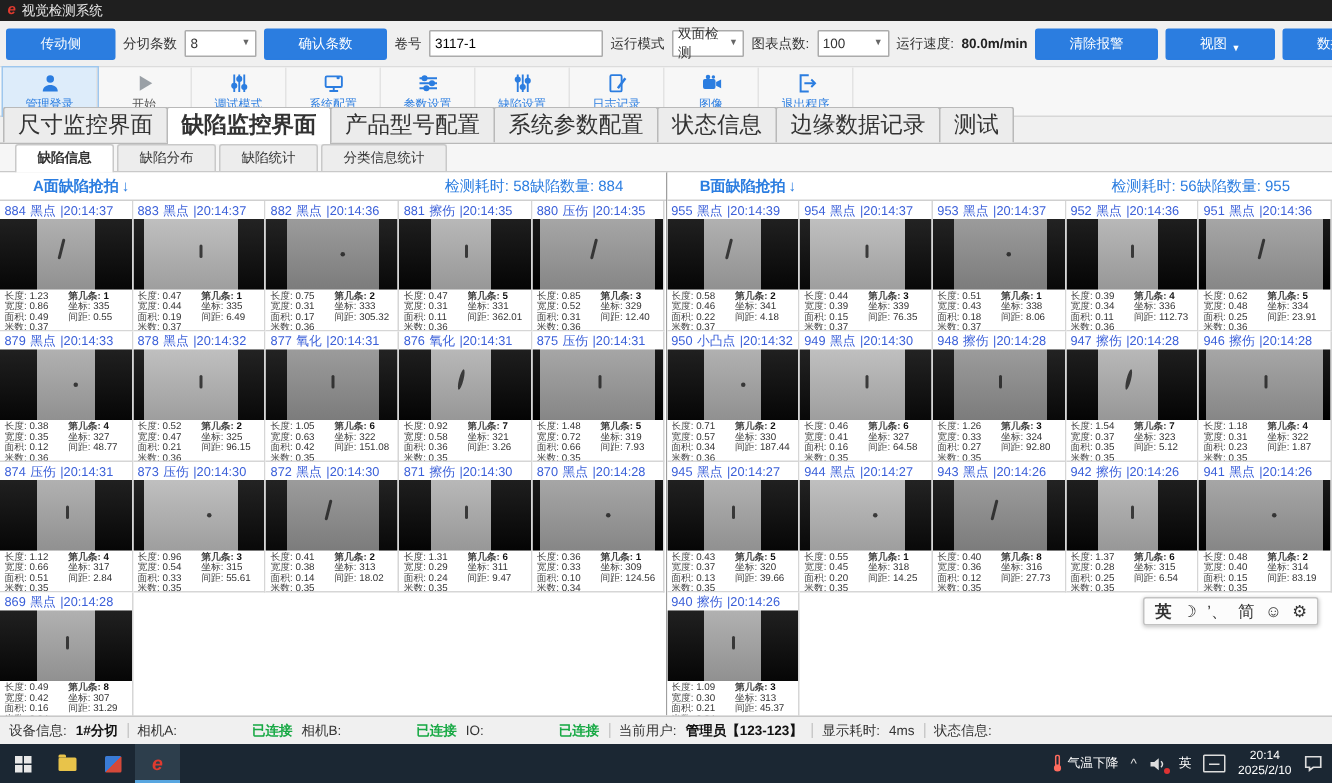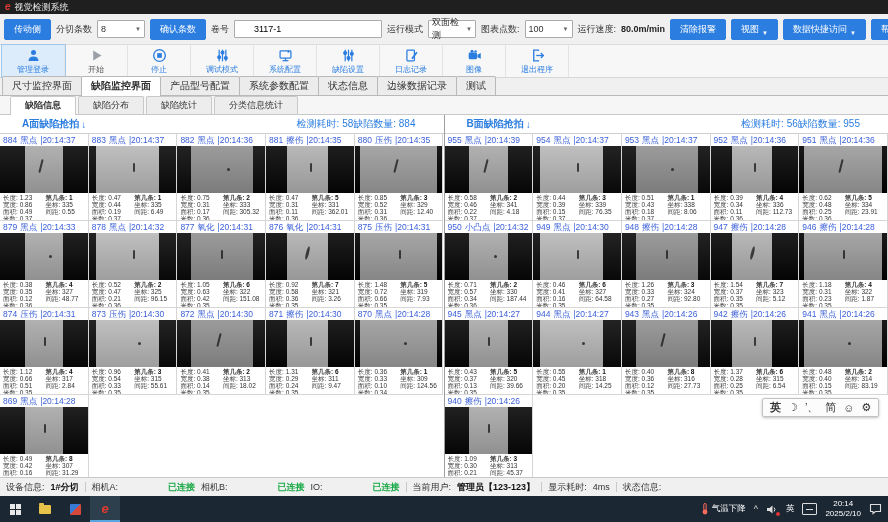--- a/index.html
+++ b/index.html
@@ -5,40 +5,40 @@
   html,body{margin:0;padding:0;}
   body{width:888px;height:522px;overflow:hidden;font-family:"Liberation Sans",sans-serif;background:#fff;}
   .screen{position:relative;width:888px;height:522px;display:flex;flex-direction:column;}
 
   
   .titlebar{height:14px;background:#1f1f1f;color:#e8e8e8;display:flex;align-items:center;padding:0 5px;font-size:9px;gap:4px;flex:none;}
   .logo{color:#e03a2f;font-weight:bold;font-style:italic;font-size:10px;line-height:10px;}
 
   
   .toolbar1{height:30px;background:#f0f0f0;border-bottom:1px solid #dcdcdc;display:flex;align-items:center;gap:5px;padding:0 4px;font-size:9px;color:#333;flex:none;}
-  .btn-blue{background:#2b7de0;color:#fff;border:1px solid #2b7de0;border-radius:2px;font-size:9px;padding:3px 9px;display:flex;align-items:flex-end;gap:3px;white-space:nowrap;}
+  .btn-blue{background:#2b7de0;color:#fff;border:1px solid #2b7de0;border-radius:2px;font-size:9px;padding:3px 22px;display:flex;align-items:flex-end;gap:3px;white-space:nowrap;}
   .lbl{white-space:nowrap;color:#333;}
   .dd{background:#fff;border:1px solid #ababab;border-radius:1px;height:16px;display:flex;align-items:center;padding:0 3px;gap:4px;min-width:40px;justify-content:space-between;}
   .dd .cv{font-size:6px;color:#666;}
-  .tb-input{height:16px;border:1px solid #ababab;border-radius:1px;font-size:9px;padding:0 19px;width:108px;font-family:"Liberation Sans",sans-serif;}
+  .tb-input{height:16px;border:1px solid #ababab;border-radius:1px;font-size:9px;padding:0 3px;width:108px;font-family:"Liberation Sans",sans-serif;}
   .speed-val{font-weight:bold;color:#222;}
   .btn-blue .cv{font-size:6px;color:#fff;}
   .op-side{margin-left:auto;}
 
   
   .toolbar2{height:32px;background:#f7f7f7;border-bottom:1px solid #d7d7d7;display:flex;align-items:stretch;padding:0 2px;flex:none;}
   .action{display:flex;flex-direction:column;align-items:center;justify-content:center;padding:1px 9px;gap:1px;border-right:1px solid #e3e3e3;min-width:44px;}
   .action .alabel{font-size:8px;color:#2b7de0;white-space:nowrap;}
   .action.gray .alabel{color:#555;}
   .action.active{background:#ddecfa;outline:1px solid #9ec7ee;}
   .aicon{height:16px;display:flex;align-items:center;justify-content:center;}
 
   
   .maintabs{height:17px;background:#f0f0f0;display:flex;align-items:flex-end;padding:0 2px;border-bottom:1px solid #b9b9b9;flex:none;}
-  .tab{font-size:10px;color:#333;padding:2px 9px 2px;border:1px solid #b9b9b9;border-bottom:none;background:#ececec;margin-right:-1px;border-radius:2px 2px 0 0;white-space:nowrap;}
+  .tab{font-size:15px;color:#333;padding:2px 9px 2px;border:1px solid #b9b9b9;border-bottom:none;background:#ececec;margin-right:-1px;border-radius:2px 2px 0 0;white-space:nowrap;}
   .tab.active{background:#fff;position:relative;top:1px;padding-bottom:3px;font-weight:bold;}
   
   .subtabs{height:18px;background:#f6f6f6;display:flex;align-items:flex-end;padding:0 10px;border-bottom:1px solid #c9c9c9;gap:2px;flex:none;}
   .stab{font-size:9px;color:#333;padding:2px 14px;border:1px solid #c9c9c9;border-bottom:none;background:#ededed;border-radius:2px 2px 0 0;white-space:nowrap;}
   .stab.active{background:#fff;font-weight:bold;position:relative;top:1px;padding-bottom:3px;}
 
   
   .content{flex:1;display:flex;min-height:0;}
   .panel{width:50%;display:flex;flex-direction:column;border-right:1px solid #9f9f9f;min-width:0;}
   .panel:last-child{border-right:none;}
@@ -166,29 +166,20 @@
     <div class="action gray">
       <span class="aicon">
           <svg width="15" height="15" viewBox="0 0 18 18">
             <polygon points="5,3 15,9 5,15" fill="#9aa0a6"></polygon>
           </svg>
         </span>
       <span class="alabel">开始</span>
     </div>
     <div class="action">
       <span class="aicon">
-          <svg width="15" height="15" viewBox="0 0 18 18">
-            <circle cx="9" cy="9" r="7" fill="none" stroke="#2b7de0" stroke-width="1.6"></circle>
-            <rect x="6.2" y="6.2" width="5.6" height="5.6" fill="#2b7de0"></rect>
-          </svg>
-        </span>
-      <span class="alabel">停止</span>
-    </div>
-    <div class="action">
-      <span class="aicon">
           <svg width="15" height="15" viewBox="0 0 18 18" stroke="#2b7de0" stroke-width="1.5" fill="#2b7de0">
             <line x1="5" y1="2" x2="5" y2="16"></line>
             <line x1="9" y1="2" x2="9" y2="16"></line>
             <line x1="13" y1="2" x2="13" y2="16"></line>
             <circle cx="5" cy="11" r="1.7"></circle>
             <circle cx="9" cy="5.5" r="1.7"></circle>
             <circle cx="13" cy="12" r="1.7"></circle>
           </svg>
         </span>
       <span class="alabel">调试模式</span>
@@ -196,20 +187,33 @@
     <div class="action">
       <span class="aicon">
           <svg width="15" height="15" viewBox="0 0 18 18" fill="none" stroke="#2b7de0" stroke-width="1.5">
             <rect x="2.5" y="3.5" width="13" height="8.5" rx="1"></rect>
             <line x1="9" y1="12" x2="9" y2="15"></line>
             <line x1="5.5" y1="15.2" x2="12.5" y2="15.2"></line>
             <circle cx="12.5" cy="4.5" r="1.3" fill="#2b7de0" stroke="none"></circle>
           </svg>
         </span>
       <span class="alabel">系统配置</span>
+    </div>
+    <div class="action">
+      <span class="aicon">
+          <svg width="15" height="15" viewBox="0 0 18 18" stroke="#2b7de0" stroke-width="1.5" fill="#2b7de0">
+            <line x1="2" y1="5" x2="16" y2="5"></line>
+            <line x1="2" y1="9" x2="16" y2="9"></line>
+            <line x1="2" y1="13" x2="16" y2="13"></line>
+            <circle cx="6" cy="5" r="1.7"></circle>
+            <circle cx="12" cy="9" r="1.7"></circle>
+            <circle cx="7.5" cy="13" r="1.7"></circle>
+          </svg>
+        </span>
+      <span class="alabel">参数设置</span>
     </div>
     <div class="action">
       <span class="aicon">
           <svg width="15" height="15" viewBox="0 0 18 18" stroke="#2b7de0" stroke-width="1.5" fill="#2b7de0">
             <line x1="5" y1="2" x2="5" y2="16"></line>
             <line x1="9" y1="2" x2="9" y2="16"></line>
             <line x1="13" y1="2" x2="13" y2="16"></line>
             <circle cx="5" cy="6" r="1.7"></circle>
             <circle cx="9" cy="12" r="1.7"></circle>
             <circle cx="13" cy="7" r="1.7"></circle>

